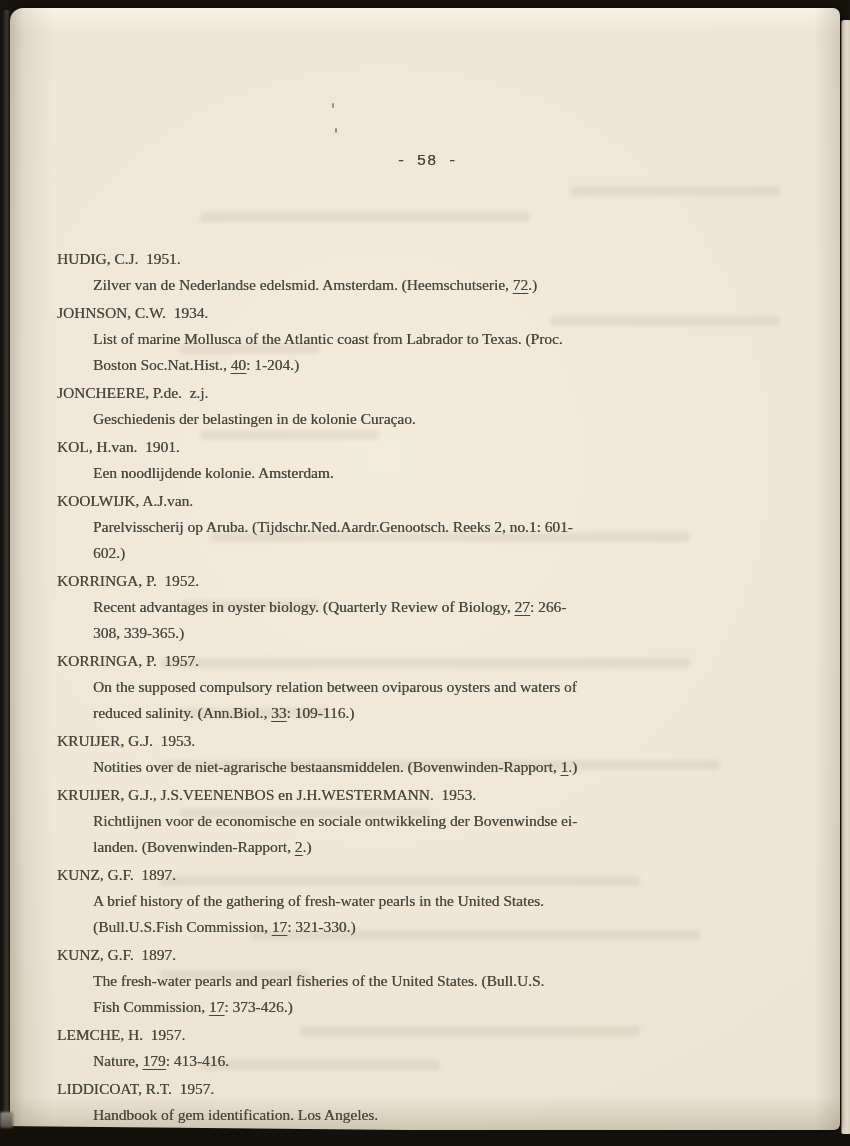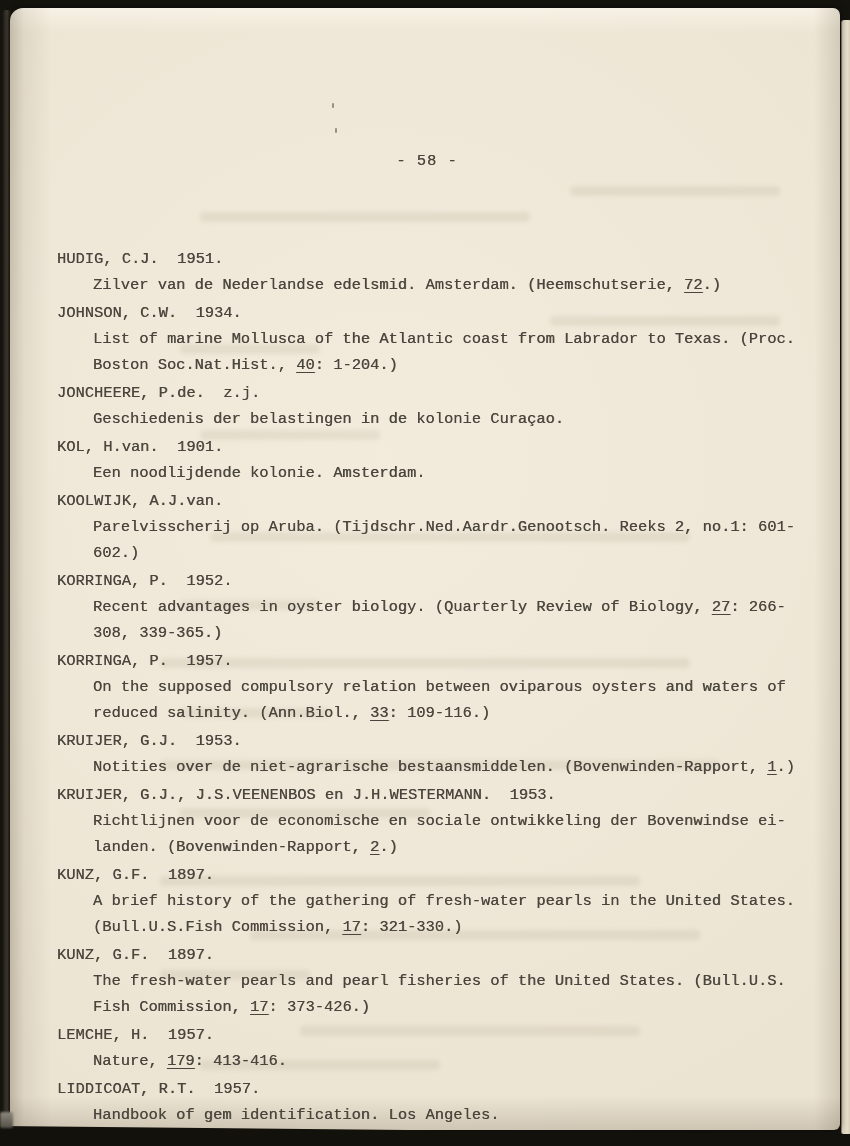--- a/index.html
+++ b/index.html
@@ -62,21 +62,21 @@
     white-space: pre-wrap;
     text-shadow: 0.35px 0 0 rgba(74,69,60,0.75);
     filter: blur(0.22px);
   }
   .page-header {
     text-align: center;
     width: 740px;
     margin-bottom: 20px;
     letter-spacing: 1px;
   }
-  .entry { margin-bottom: 2px; }
+  .entry { margin-bottom: 2px; font-family: Liberation Serif, serif; }
   .entry .body-line { padding-left: 36px; }
   .u {
     text-decoration: underline;
     text-underline-offset: 3px;
     text-decoration-thickness: 1.4px;
   }
 
   
   .smudge {
     position: absolute; height: 10px;

